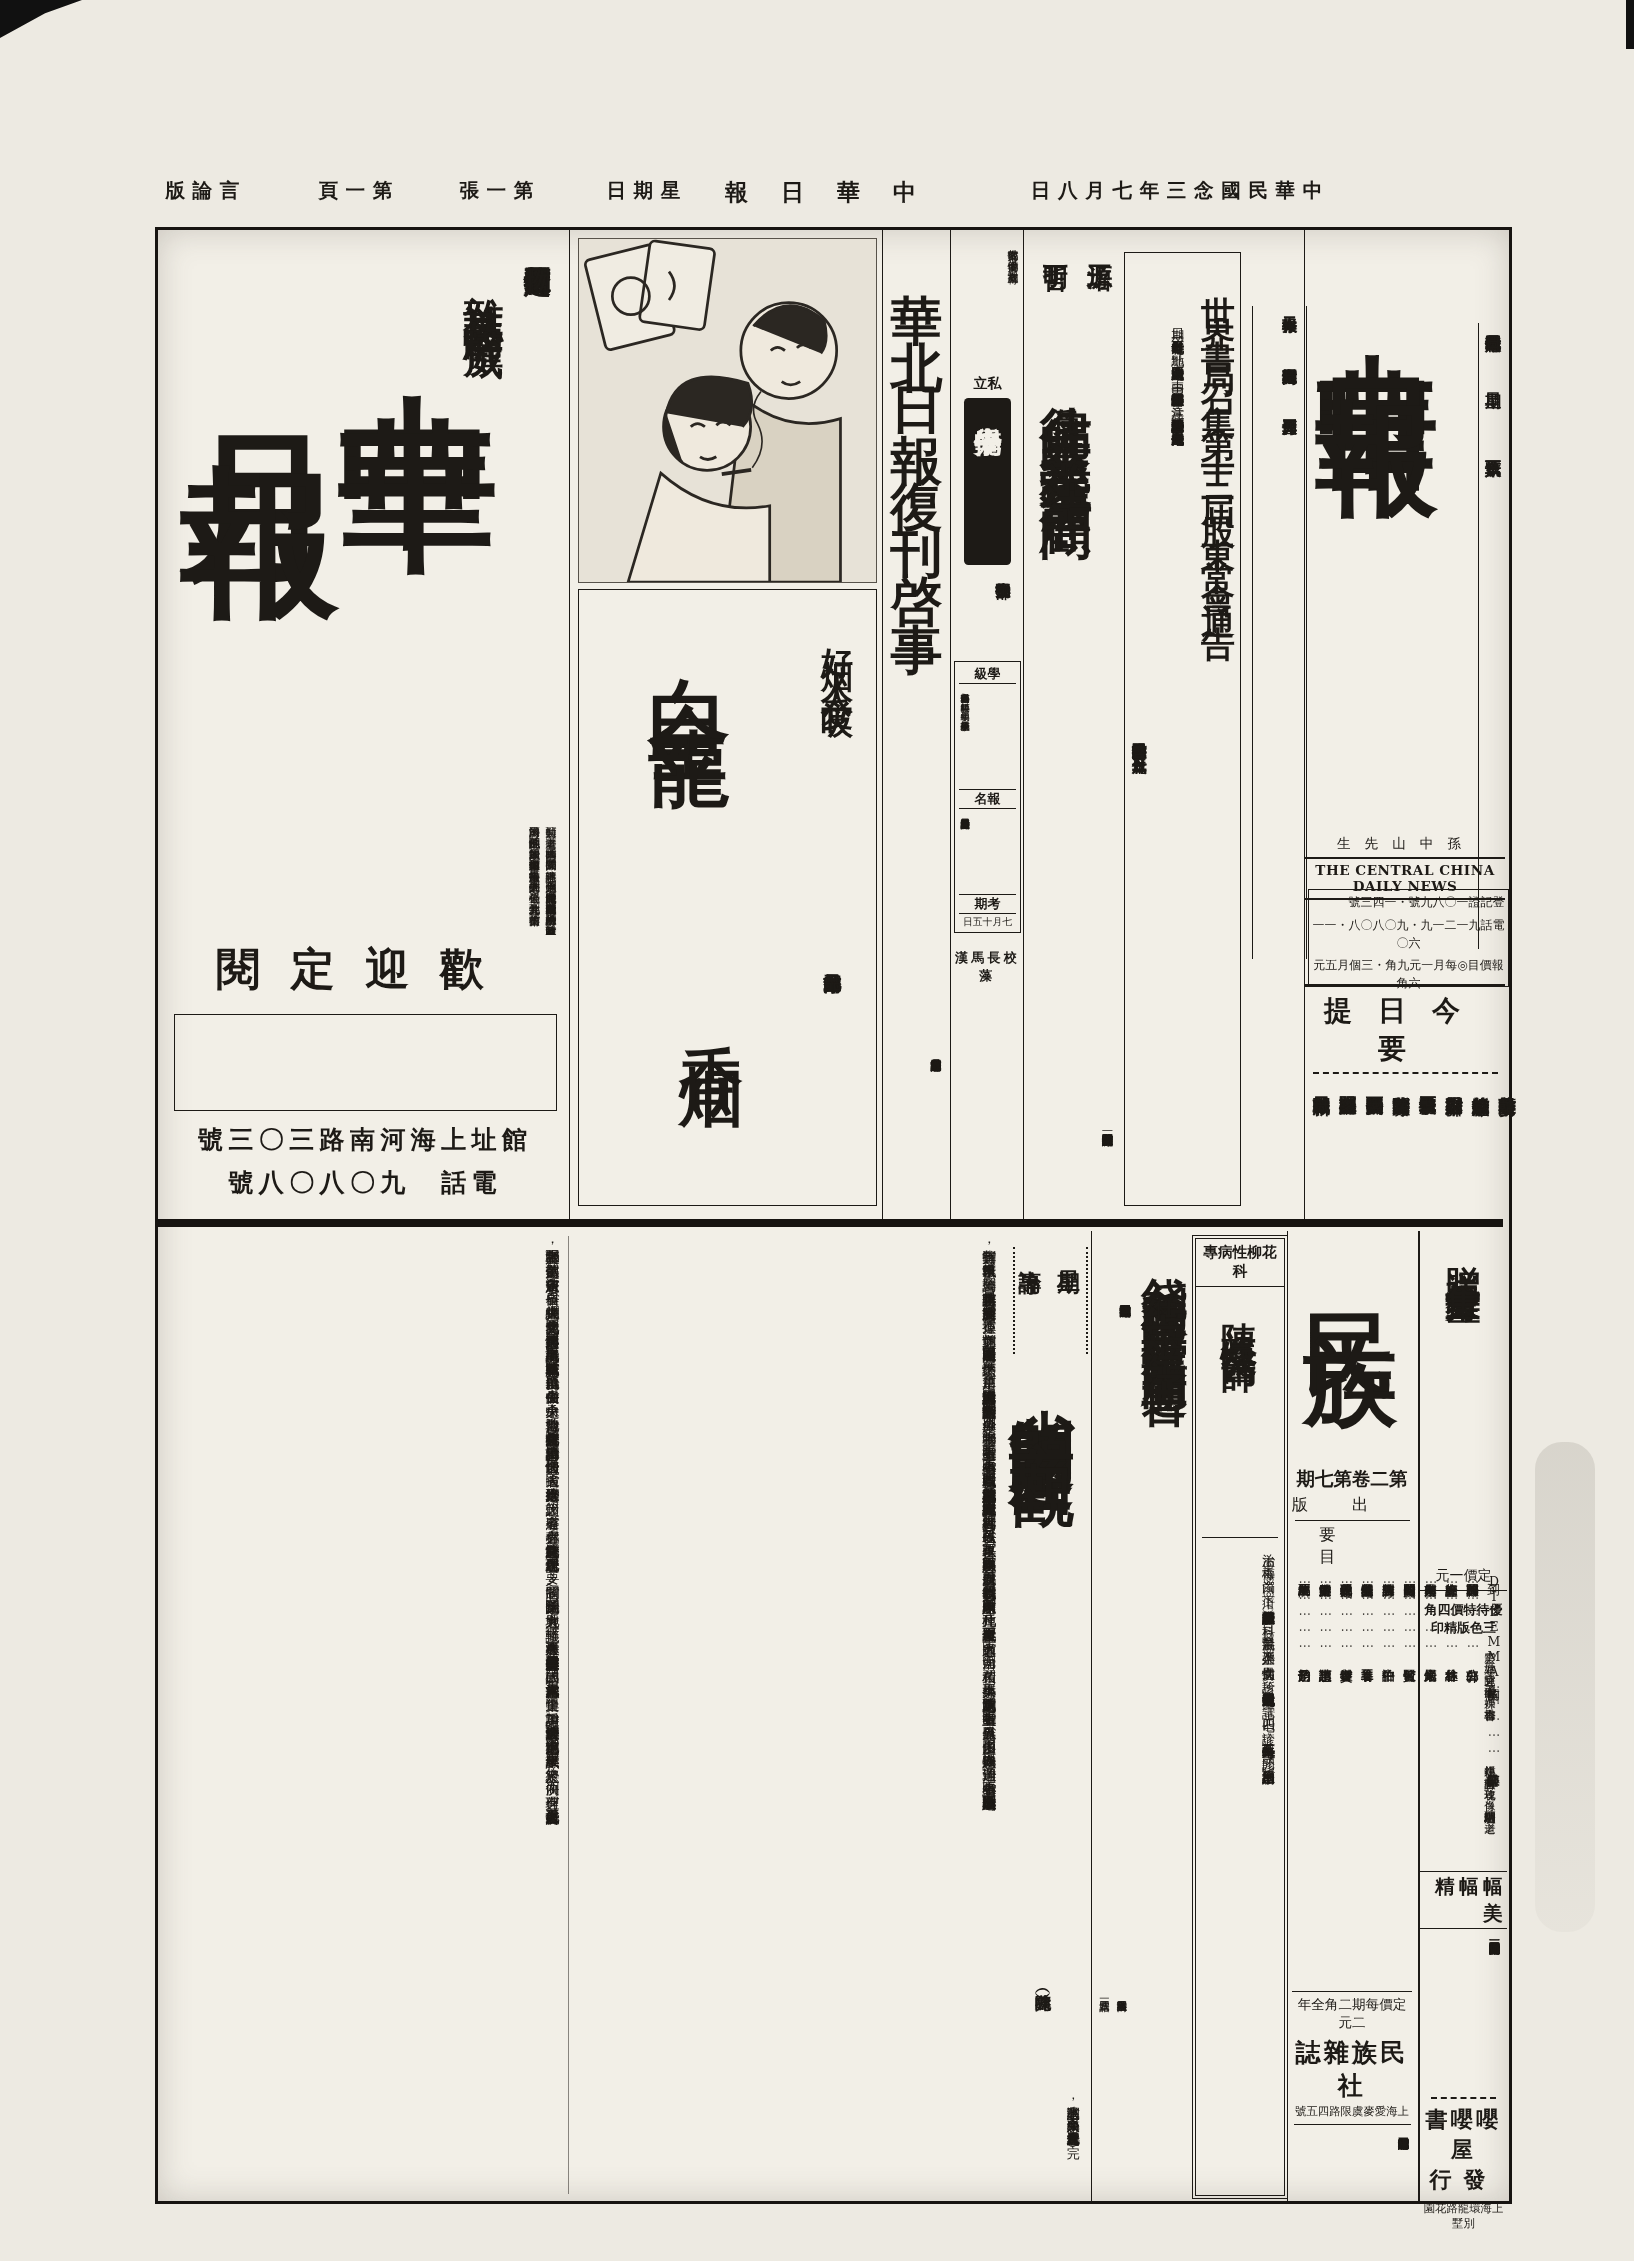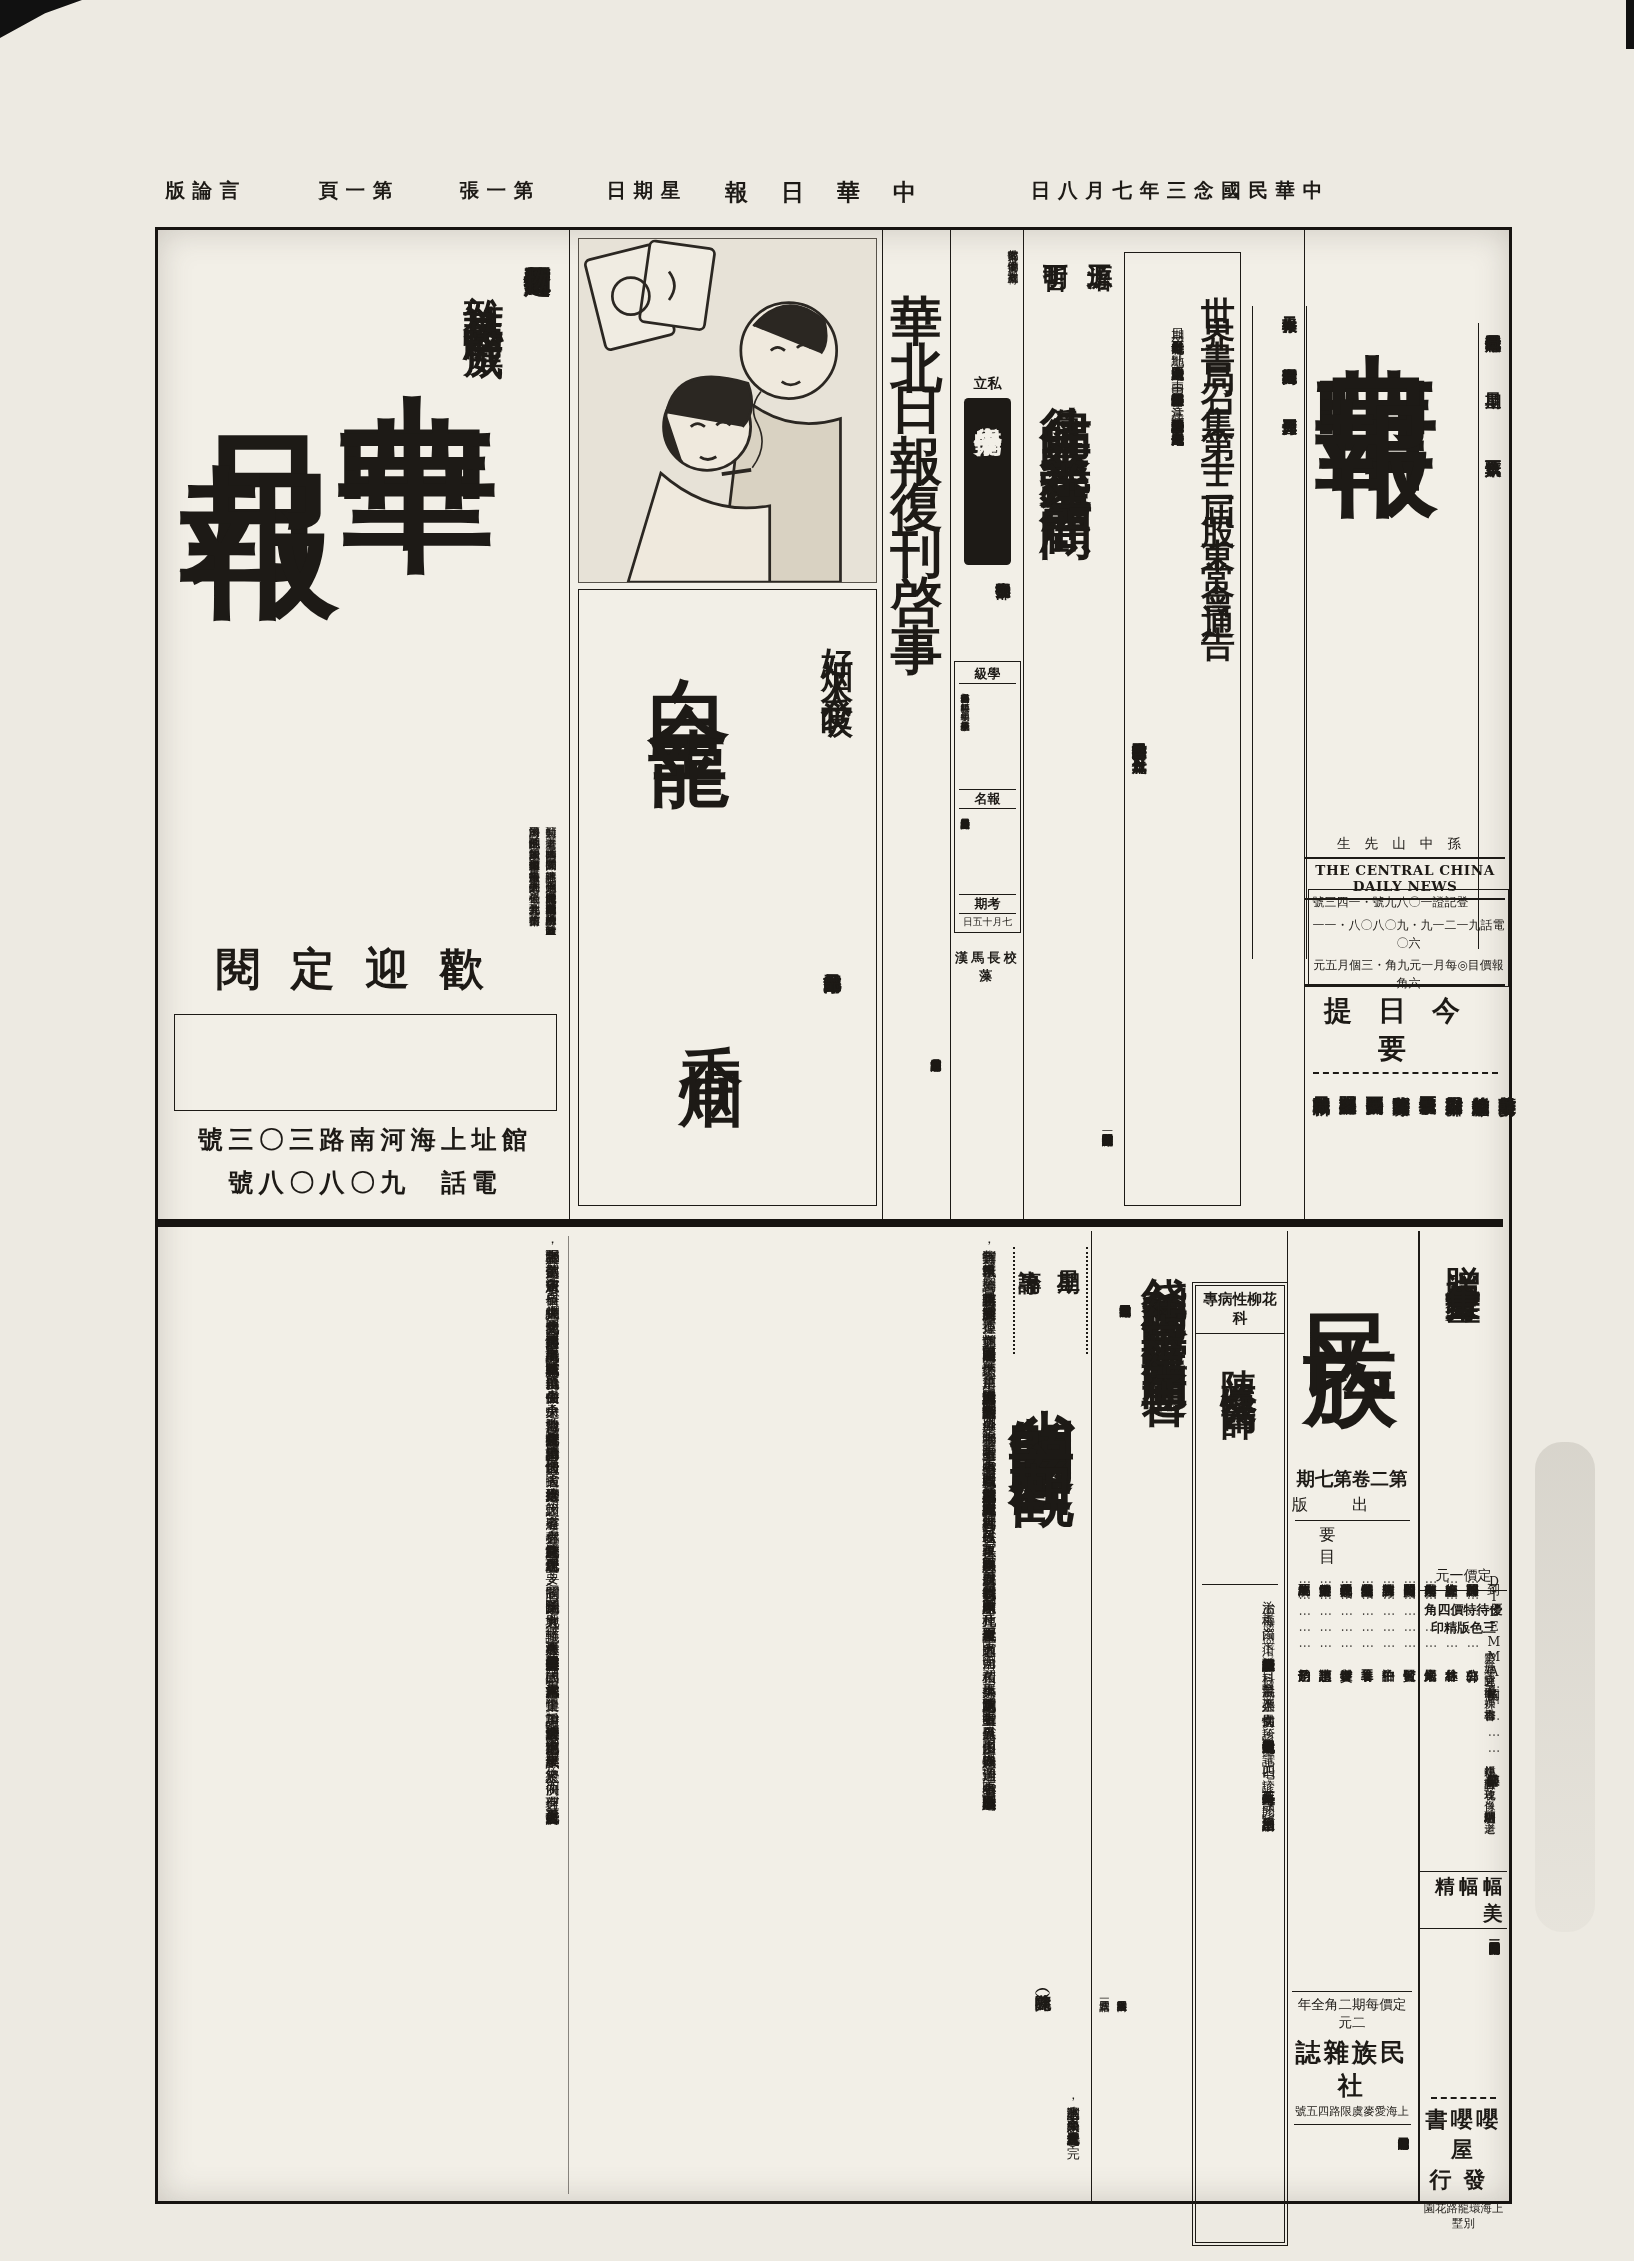--- a/index.html
+++ b/index.html
@@ -61,21 +61,21 @@
       <span>中華民國廿三年七月八日</span>
       <span style="display:inline-block;margin-top:38px;">星期日</span>
       <span style="display:inline-block;margin-top:49px;">第八百三十三號</span>
     </div>
 
     <div class="abs v bigbrush" style="left:12px;top:22px;height:577px;font-size:124px;letter-spacing:15.2px;line-height:1;">中華日報</div>
     <div class="abs rtl" style="left:22px;top:605px;width:158px;text-align:center;font-size:13.6px;letter-spacing:14px;">孫中山先生</div>
     <div class="abs" style="left:0px;top:627px;width:200px;text-align:center;font-size:13.6px;font-weight:bold;letter-spacing:0.5px;border-top:2.2px solid #1d1a16;border-bottom:2.2px solid #1d1a16;padding:3.3px 0;">THE CENTRAL CHINA DAILY NEWS</div>
 
     <div class="abs blockb" style="left:3.3px;top:659px;width:192px;height:87px;padding:4.4px 3.3px;">
-      <div class="rtl sm" style="text-align:left;">登記證一〇八九號・一四三號</div>
+      <div class="rtl sm" style="text-align:right;">登記證一〇八九號・一四三號</div>
       <div class="rtl sm" style="text-align:center;margin-top:5.4px;">電話九一二一九・九〇八〇八・一一六〇</div>
       <div class="rtl sm" style="text-align:center;margin-top:5.4px;">報價目◎每月一元九角・三個月五元六角</div>
     </div>
 
     <div class="abs" style="left:0;top:754px;width:200px;height:234px;border-top:3.3px solid #1d1a16;">
       <div class="rtl" style="text-align:center;font-size:28px;font-weight:700;letter-spacing:26px;padding:5.4px 0 3.3px 0;">今日提要</div>
       <div class="wavy" style="width:185px;margin:0 auto;"></div>
       <div class="v" style="height:174px;margin-top:9.8px;padding-right:4.4px;">
         <span class="digest-item">蔣委長昨離京赴贛</span>
         <span class="digest-item">顧維鈞抵滬將赴京</span>
@@ -208,21 +208,21 @@
       <span class="toc-item"><span>游資集中上海的嚴重影響</span><span class="leader"></span><span class="toc-author">趙惠讀</span></span>
       <span class="toc-item"><span>羅馬尼亞的農業經濟</span><span class="leader"></span><span class="toc-author">趙韵子</span></span>
     </div>
     <div class="rtl" style="text-align:center;font-size:13.6px;border-top:1.6px solid #1d1a16;margin:3.3px 4.4px 0;padding-top:4.4px;">定價每期二角全年二元</div>
     <div class="rtl" style="text-align:center;font-size:25px;font-weight:900;letter-spacing:3.3px;margin-top:3.3px;">民族雜誌社</div>
     <div class="rtl" style="text-align:center;font-size:11.4px;margin-top:2.2px;">上海愛麥虞限路四五號</div>
     <div class="flow" style="height:131px;width:117px;margin:5.4px auto 0;font-size:11px;line-height:1.5;border-top:1.1px solid #1d1a16;padding-top:3.3px;"><span>本誌爲純粹討論學術之刊物所載文章皆係國內專家之精心傑構發刊以來永久價值訂戶遞增惟所印冊數不多深爲抱歉愛護本誌諸君從速訂購爲幸</span></div>
 
   </div>
 
-  <div class="abs blockb" style="left:1037px;top:1055px;width:88px;height:956px;outline:1.6px solid #1d1a16;outline-offset:2.2px;">
+  <div class="abs blockb" style="left:1037px;top:1008px;width:88px;height:956px;outline:1.6px solid #1d1a16;outline-offset:2.2px;">
     <div class="rtl" style="text-align:center;font-size:14.7px;font-weight:bold;border-bottom:1.6px solid #1d1a16;padding:4.4px 0;">花柳性病專科</div>
     <div class="v" style="display:block;margin:7.6px auto 0;height:234px;font-size:36px;font-weight:900;letter-spacing:8.7px;line-height:1;">陳效懷醫師</div>
     <div class="flow" style="height:669px;width:76px;margin:8.7px auto 0;font-size:13px;line-height:1.6;border-top:1.6px solid #1d1a16;padding-top:5.4px;"><span>主治　梅毒◎白濁◎下疳◎及其併發症（囊腫橫痃護腺炎膀胱炎關節炎等）　科目　腎虧早洩◎婦人不孕◎男女一切性病　診所　北四川路九七九號（中國銀行虹口大樓對過）　電話　四〇七四　診症　每日上午九時至十二時下午二時至八時　門診一元　星期日須預約恕不出診</span></div>
   </div>
 
   <div class="abs" style="left:933px;top:1001px;width:101px;height:970px;border-left:1.6px solid #1d1a16;">
     <div class="abs v" style="right:4.4px;top:11px;height:871px;font-size:46px;font-weight:900;letter-spacing:6.5px;line-height:1;">
       <span>錢劍秋律師</span><span style="font-size:24px;letter-spacing:1.1px;">受任</span><span>中華日報館常年顧問通告</span>
     </div>
     <div class="abs flow" style="left:3.3px;top:65px;width:39px;height:686px;font-size:11.4px;line-height:1.6;">

